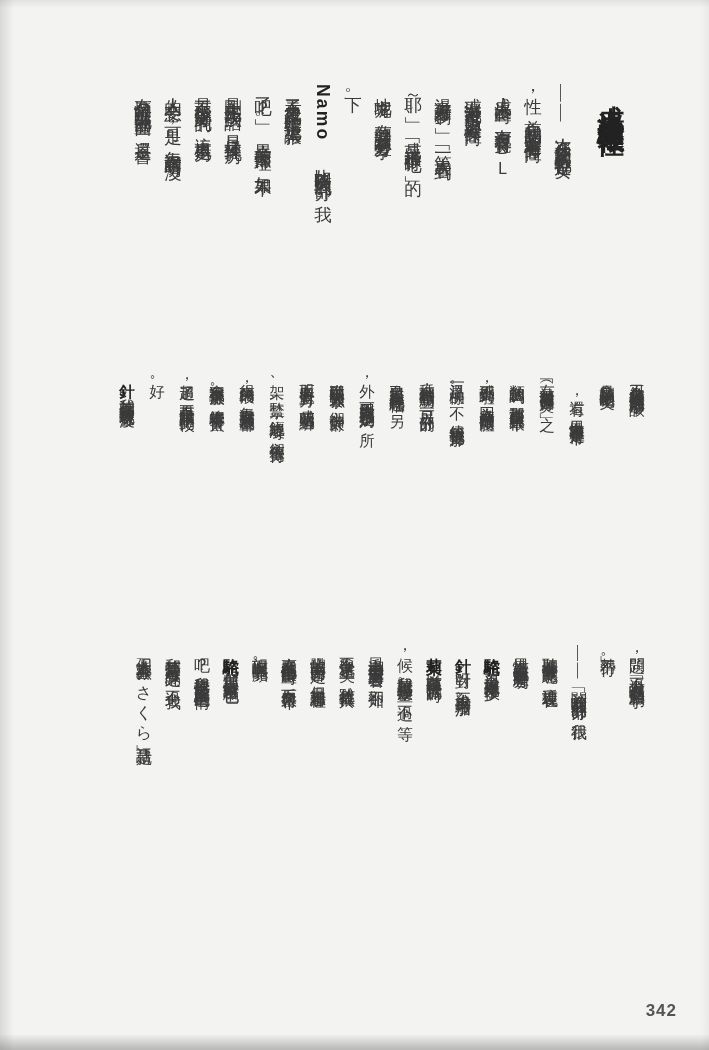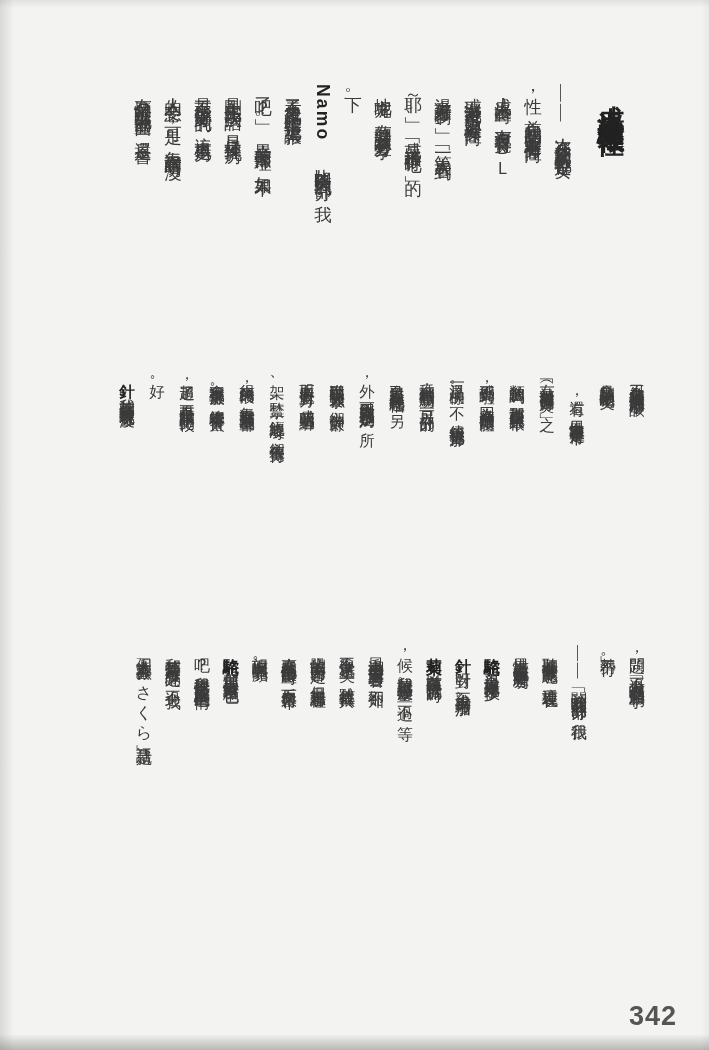--- a/index.html
+++ b/index.html
@@ -51,21 +51,21 @@
   .b1 .vcol{font-size:17.5px;letter-spacing:2.2px;height:306px;width:20px;margin-left:10px;}
   .b2{top:372px;right:62px;}
   .b2 .vcol{font-size:15.5px;letter-spacing:1.2px;height:252px;width:18px;margin-left:12px;}
   .b3{top:645px;right:62px;}
   .b3 .vcol{font-size:16px;letter-spacing:1.4px;height:262px;width:18px;margin-left:11px;}
   .page-number{
     position:absolute;
     top:1001px;
     right:32px;
     font-family:"Liberation Sans","DejaVu Sans",sans-serif;
-    font-size:27px;
+    font-size:17px;
     font-weight:bold;
     letter-spacing:1px;
     color:#555;
   }
 </style>
 </head>
 <body>
 
 <div class="page">
 

